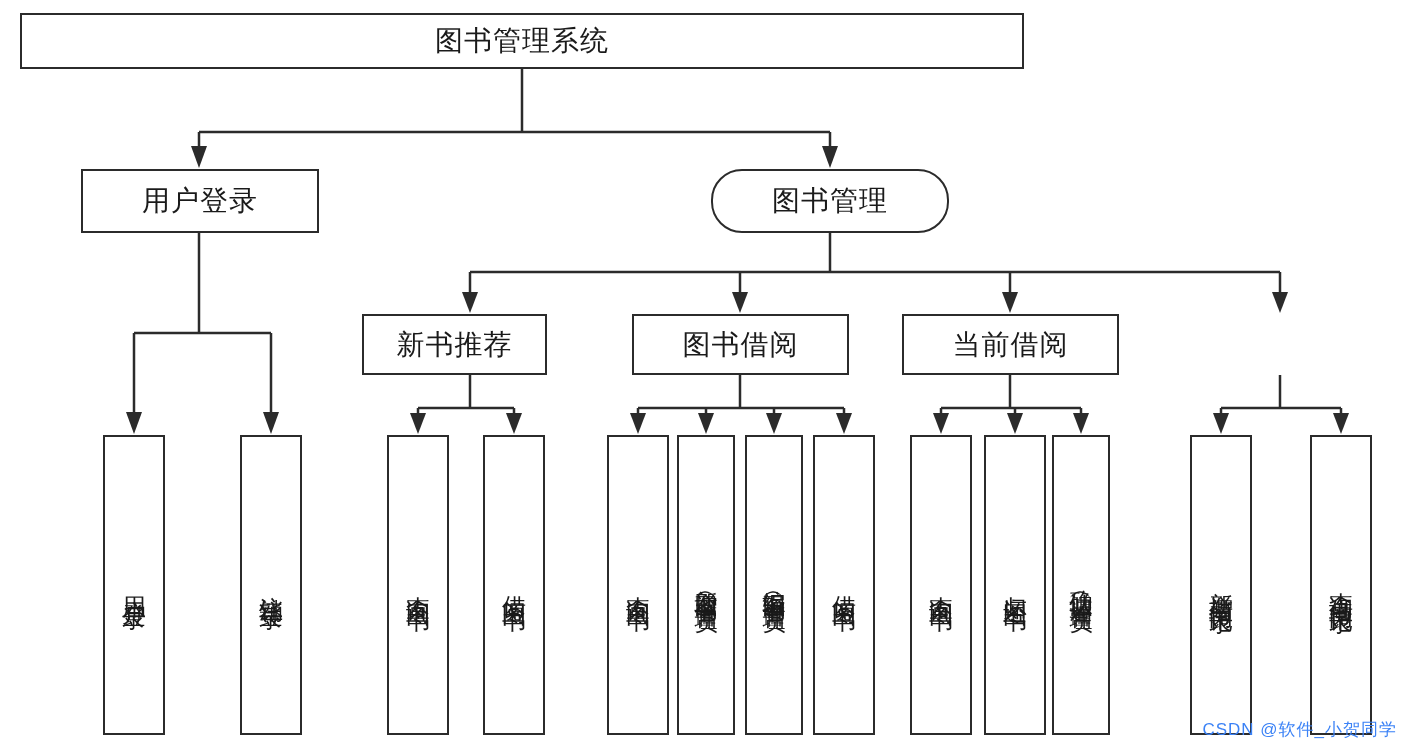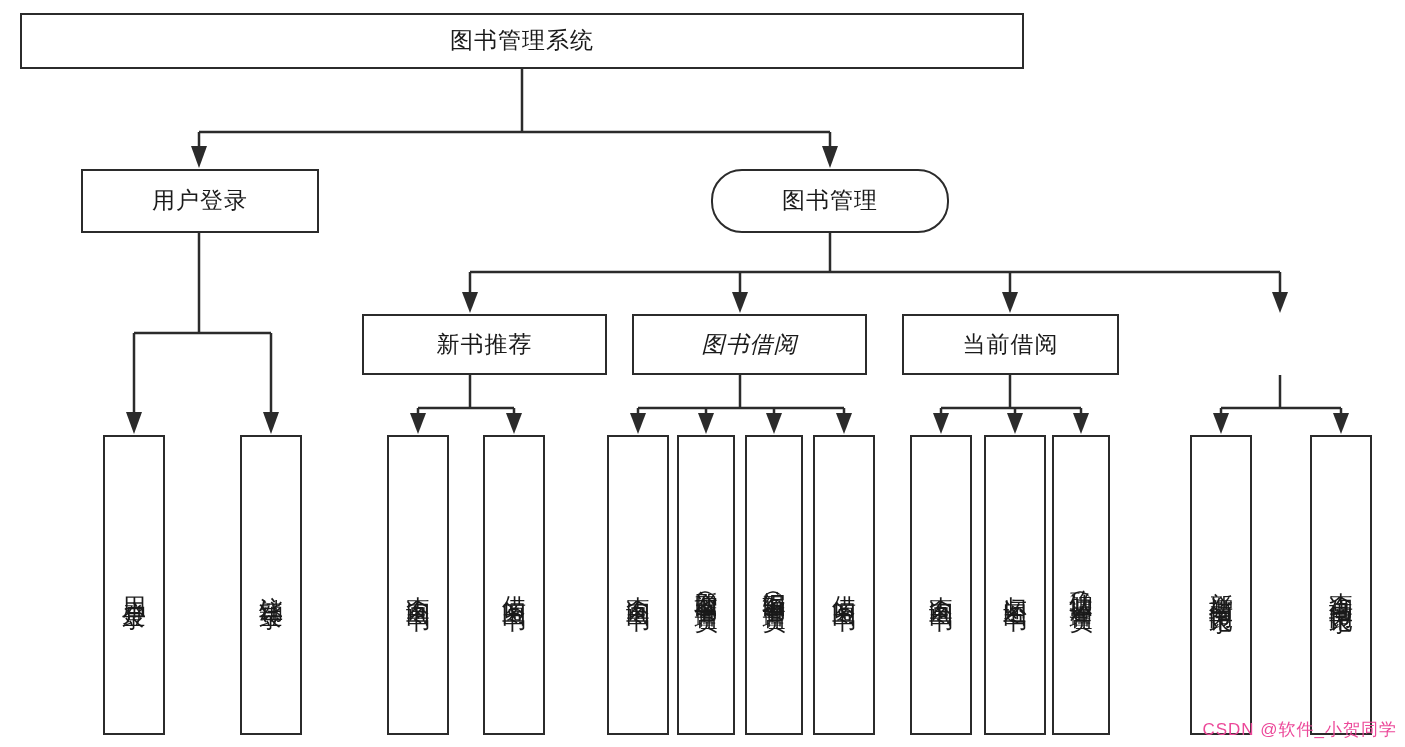--- a/index.html
+++ b/index.html
@@ -1,27 +1,27 @@
 <!DOCTYPE html>
 <html><head>
 <meta charset="utf-8">
 <style>
   html,body{margin:0;padding:0;background:#ffffff;}
   body{width:1405px;height:747px;overflow:hidden;font-family:"Liberation Sans","DejaVu Sans",sans-serif;}
   #diagram{position:relative;width:1405px;height:747px;background:#fff;}
   .node{position:absolute;box-sizing:border-box;background:#ffffff;border:2.5px solid #2b2b2b;display:flex;align-items:center;justify-content:center;}
   .node .label{color:#1a1a1a;text-align:center;line-height:1.18;white-space:pre-line;}
-  .h-node .label{font-size:23px;letter-spacing:1px;}
+  .h-node .label{font-size:28px;letter-spacing:1px;}
   .v-node{padding:6px 0;}
   .v-node .label{writing-mode:vertical-rl;text-orientation:upright;font-size:24px;letter-spacing:4px;line-height:1;}
   .v-node.long .label{letter-spacing:3px;font-size:23px;}
   svg.links{position:absolute;left:0;top:0;width:1405px;height:747px;pointer-events:none;}
   svg.links path,svg.links line{stroke:#2b2b2b;stroke-width:2.5px;fill:none;}
   svg.links polygon{fill:#2b2b2b;}
-  .watermark{position:absolute;right:8px;bottom:6px;font-size:17px;color:#ec4899;letter-spacing:1px;white-space:nowrap;}
+  .watermark{position:absolute;right:8px;bottom:6px;font-size:17px;color:#3b82f6;letter-spacing:1px;white-space:nowrap;}
 </style>
 </head>
 <body>
 
 <div id="diagram">
 
   <svg class="links" viewBox="0 0 1405 747">
 
     <line x1="522" y1="69" x2="522" y2="132"></line>
     <line x1="199" y1="132" x2="830" y2="132"></line>
@@ -87,24 +87,24 @@
     <span class="label">图书管理系统</span>
   </div>
 
   <div class="node h-node" style="left:81px;top:169px;width:238px;height:64px;">
     <span class="label">用户登录</span>
   </div>
   <div class="node h-node" style="left:711px;top:169px;width:238px;height:64px;border-radius:31px;">
     <span class="label">图书管理</span>
   </div>
 
-  <div class="node h-node" style="left:362px;top:314px;width:245px;height:61px;">
+  <div class="node h-node" style="left:362px;top:314px;width:185px;height:61px;">
     <span class="label">新书推荐</span>
   </div>
-  <div class="node h-node" style="left:632px;top:314px;width:235px;height:61px;font-style:italic;">
+  <div class="node h-node" style="left:632px;top:314px;width:217px;height:61px;">
     <span class="label">图书借阅</span>
   </div>
   <div class="node h-node" style="left:902px;top:314px;width:217px;height:61px;">
     <span class="label">当前借阅</span>
   </div>
 
   <div class="node v-node" style="left:103px;top:435px;width:62px;height:300px;">
     <span class="label">用户登录</span>
   </div>
   <div class="node v-node" style="left:240px;top:435px;width:62px;height:300px;">

